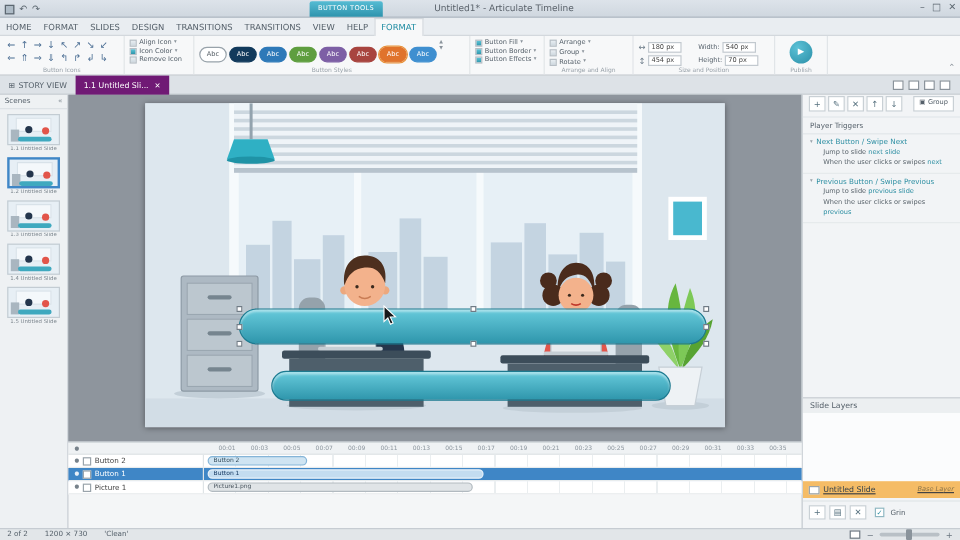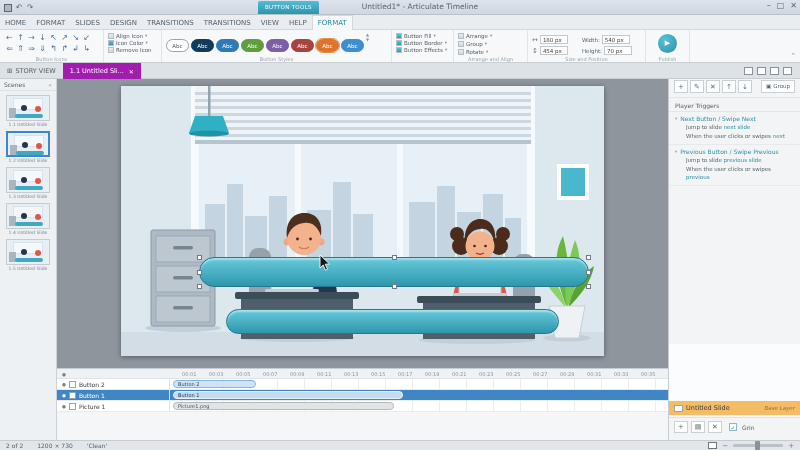--- a/index.html
+++ b/index.html
@@ -42,21 +42,21 @@
   .fcell { display:flex; align-items:center; gap:2px; white-space:nowrap; }
   .fld { border:1px solid #c2c9cf; background:#fff; padding:0 2px; height:9px; line-height:8px; min-width:28px; font-size:5.5px; color:#444; }
   .axicon { font-size:7px; color:#6b7a87; }
   #grp-publish { width:44px; }
   .pubbtn { width:19px; height:19px; border-radius:50%; background:radial-gradient(circle at 35% 30%, #5bc1d6, #2b8fa8); color:#fff; font-size:7px; text-align:center; line-height:19px; margin:2px auto 0; }
   #ribcollapse { right:4px; top:52px; font-size:7px; color:#8a939b; }
 
   
   #doctabs { left:0; top:63px; width:800px; height:16px; background:#dde2e7; border-bottom:1px solid #c6ccd2; display:flex; align-items:stretch; }
   .dtab { display:inline-flex; align-items:center; height:16px; padding:0 7px; font-size:6.5px; color:#55606a; gap:3px; white-space:nowrap; }
-  .dtab.activeTab { background:#a21caf; color:#fff; }
+  .dtab.activeTab { background:#701a75; color:#fff; }
   .dclose { font-size:6px; margin-left:2px; }
   #viewtoggles { margin-left:auto; display:flex; align-items:center; gap:4px; padding-right:8px; }
   .vt { width:9px; height:8px; border:1px solid #8a939b; background:#fff; }
 
   
   #scenes { left:0; top:79px; width:57px; height:361px; background:#eef1f3; border-right:1px solid #ccd2d7; overflow:hidden; }
   #sceneshdr { display:flex; justify-content:space-between; align-items:center; padding:2px 4px; font-size:6px; color:#55606a; border-bottom:1px solid #dde2e6; }
   .thumbItem { margin-top:4px; }
   .thumb { width:44px; height:26px; background:#e7eff5; border:1px solid #c3ccd3; margin:0 auto; position:relative; overflow:hidden; }
   .thumb.selth { border:2px solid #3f86c6; }
@@ -82,21 +82,21 @@
   #trigtoolbar { display:flex; gap:2px; align-items:center; padding:1px 5px 4px; border-bottom:1px solid #e2e6e9; }
   .tbtn { width:14px; height:13px; border:1px solid #c9d0d5; background:#fff; font-size:7px; line-height:12px; text-align:center; color:#55707e; }
   .groupBtn { margin-left:auto; height:13px; border:1px solid #c9d0d5; background:#fff; font-size:5.5px; line-height:11px; padding:0 4px; color:#55606a; display:flex; gap:2px; align-items:center; }
   #trigsection { padding:4px 6px 2px; font-size:6px; color:#55606a; border-bottom:1px solid #e2e6e9; }
   .trigItem { border-bottom:1px solid #e6eaec; padding:3px 4px 4px 6px; }
   .trigTitle { font-size:6px; color:#2e8fa3; display:flex; gap:3px; align-items:center; }
   .caret { font-size:4.5px; color:#9aa3aa; }
   .trigLine { font-size:5.5px; color:#5a646c; padding-left:11px; margin-top:2px; line-height:1.3; }
   .lnk { color:#2e8fa3; }
   #layershdr { position:absolute; top:252px; left:0; right:0; border-top:1px solid #c9ced3; border-bottom:1px solid #e0e4e7; background:#eceff1; padding:2px 6px; font-size:6.5px; color:#55606a; }
-  #layerlist { position:absolute; top:265px; left:0; right:0; height:71px; background:#fbfcfd; display:flex; flex-direction:column; justify-content:flex-end; }
+  #layerlist { position:absolute; top:265px; left:0; right:0; height:71px; background:#fbfcfd; display:flex; flex-direction:column; justify-content:flex-end;text-decoration:underline; }
   .layerRow { display:flex; align-items:center; gap:3px; padding:3px 5px; font-size:6.5px; color:#33404a; }
   .layerRow.selLayer { background:#f5bc66; }
   .layerIcon { width:9px; height:7px; background:#fff; border:1px solid #9aa4ab; flex:0 0 auto; }
   .layerBadge { margin-left:auto; font-style:italic; color:#8a7349; font-size:5.5px; }
   #layerfooter { position:absolute; top:338px; left:0; right:0; display:flex; gap:3px; align-items:center; padding:3px 5px; border-top:1px solid #e0e4e7; }
   .lfbtn { width:14px; height:12px; border:1px solid #c9d0d5; background:#fff; font-size:7px; line-height:11px; text-align:center; color:#55707e; }
   .chk { width:8px; height:8px; border:1px solid #8fb7c2; background:#fff; color:#2e8fa3; font-size:6px; line-height:8px; text-align:center; margin-left:4px; }
   .chklbl { font-size:6px; color:#55606a; margin-left:2px; }
 
   
@@ -493,20 +493,21 @@
       <div class="trigItem">
         <div class="trigTitle">
           <span class="caret">▾</span>
           <span>Previous Button / Swipe Previous</span>
         </div>
         <div class="trigLine"><span>Jump to slide </span><span class="lnk">previous slide</span></div>
         <div class="trigLine"><span>When the user clicks or swipes </span><span class="lnk">previous</span></div>
       </div>
     </div>
 
+  <div id="layershdr">Slide Layers</div>
   <div id="layerlist">
       <div class="layerRow selLayer">
         <span class="layerIcon"></span>
         <span>Untitled Slide</span>
         <span class="layerBadge">Base Layer</span>
       </div>
     </div>
   <div id="layerfooter">
     <span class="lfbtn">+</span>
     <span class="lfbtn">▤</span>

